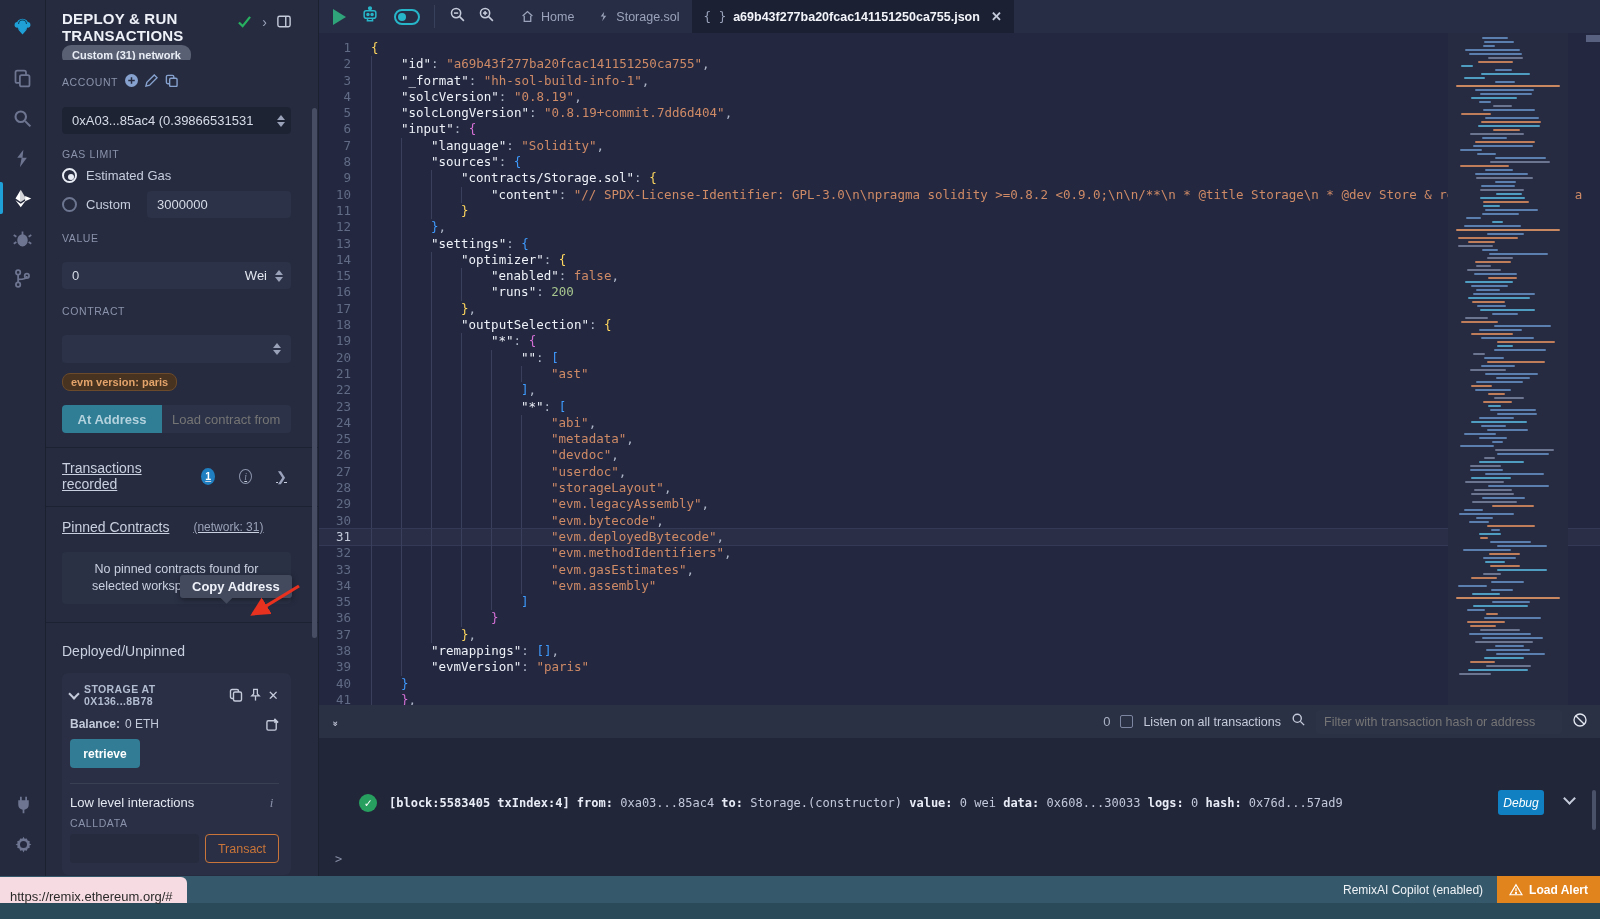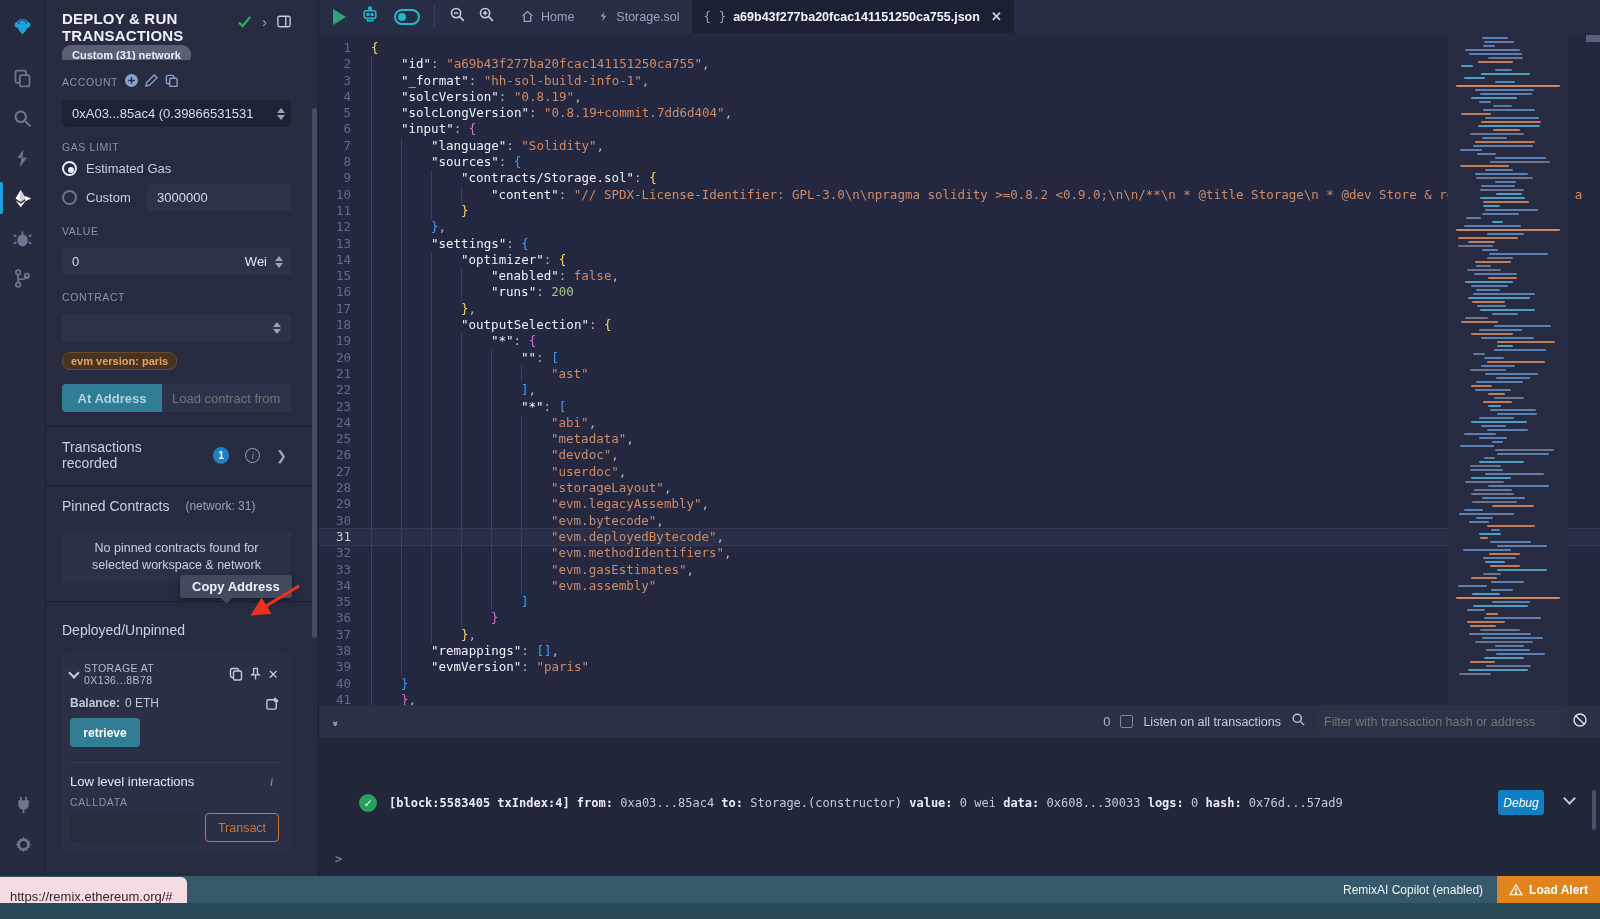--- a/index.html
+++ b/index.html
@@ -28,47 +28,47 @@
   #network-badge { display:inline-block; background:#596073; color:#e9edf5; font-size:11px; font-weight:bold;
     padding:4px 10px; border-radius:9px; margin-top:-6px; }
   .lbl { color:#8a93ab; font-size:10.5px; letter-spacing:.6px; margin-top:14px; }
   .lbl-row { display:flex; align-items:center; gap:7px; }
   .inp, .sel { background:#2c3247; border:none; border-radius:4px; color:#d7dce8; font-size:13px;
     height:27px; padding:0 10px; font-family:"Liberation Sans",sans-serif; width:100%; outline:none;}
   .sel-dark { background:#1e2334; }
   .stepper { display:flex; flex-direction:column; gap:2px; align-items:center; padding-right:2px;}
   .tri-up { width:0;height:0;border-left:4px solid transparent;border-right:4px solid transparent;border-bottom:5px solid #99a2b8;}
   .tri-dn { width:0;height:0;border-left:4px solid transparent;border-right:4px solid transparent;border-top:5px solid #99a2b8;}
-  .select-like { display:flex; align-items:center; border-radius:4px; margin-top:11px; height:27px; }
+  .select-like { display:flex; align-items:center; border-radius:4px; margin-top:18px; height:27px; }
   .radio-row { display:flex; align-items:center; gap:9px; margin-top:8px; color:#c6cddd; font-size:13px; }
   .radio { width:15px; height:15px; border-radius:50%; border:2px solid #6d7690; position:relative; flex:none;}
   .radio.on { border-color:#e8ecf5; }
   .radio.on::after { content:""; position:absolute; left:3.5px; top:3.5px; width:6px; height:6px;
     border-radius:50%; background:#e8ecf5; }
   #evm-badge { display:inline-block; margin-top:10px; background:#47331f; border:1px solid #6b4a2b;
     color:#e3a36b; font-size:11px; font-weight:bold; padding:2px 8px; border-radius:8px; }
   .btn-row { display:flex; margin-top:14px; }
   #at-address-btn { width:100px; height:28px; background:#2f7e96; color:#b3d2dd; font-weight:bold;
     font-size:13px; border:none; border-radius:4px 0 0 4px; cursor:pointer;}
   #load-addr-input { flex:1; border-radius:0 4px 4px 0; background:#2c3247; height:28px;}
   .divider { border-top:1px solid #1d2232; margin:14px -27px 0 -16px; }
-  .section-row { display:flex; align-items:center; gap:16px; padding:12px 0 0 0; color:#c9d0df; font-size:14px;}
+  .section-row { display:flex; align-items:center; gap:24px; padding:12px 0 0 0; color:#c9d0df; font-size:14px;text-decoration:underline;}
   .count-badge { width:17px; height:17px; border-radius:50%; background:#1f7fc0; color:#fff; font-size:10.5px;
     font-weight:bold; display:flex; align-items:center; justify-content:center; }
   .info-i { width:15px; height:15px; border-radius:50%; border:1px solid #8a93ab; color:#8a93ab; font-size:10px;
     display:flex; align-items:center;justify-content:center; font-family:"Liberation Serif",serif; font-style:italic;}
   .chev-r { color:#9aa3bb; font-size:13px; margin-left:auto; margin-right:4px;}
   .subnote { color:#9aa2b8; font-size:12px; font-weight:normal; }
   #empty-box { margin-top:17px; background:#2b3145; border-radius:4px; padding:9px 8px; text-align:center;
     color:#c9d0df; font-size:12.5px; line-height:17px;}
   #deployed-title { margin-top:20px; color:#c9d0df; font-size:14px; white-space:nowrap; overflow:hidden;}
   
   #contract-card { margin:14px 0 0 0; background:#2a2f45; border-radius:6px; padding:10px 12px 12px 8px; }
   .card-hdr { display:flex; align-items:center; color:#b3bdd1; font-size:10.5px; letter-spacing:.4px; gap:6px;}
-  .card-hdr .grow { flex:1; }
+  .card-hdr .grow { flex:1;font-weight:bold; }
   .cc-icon { color:#c5cbda; cursor:pointer; display:flex; }
   .chev-down { width:8px; height:8px; border-right:2px solid #c5cbda; border-bottom:2px solid #c5cbda;
     transform:rotate(45deg); margin-top:-3px; }
   .balance-row { display:flex; align-items:center; margin-top:10px; color:#c3cad9; font-size:12px; }
   .store-row { display:flex; align-items:center; gap:0; margin-top:12px; }
   #store-btn { width:70px; height:29px; background:#ad6a3f; border:none; border-radius:4px 0 0 4px;
     color:#fff; font-weight:bold; font-size:12px; cursor:pointer;}
   #store-input { flex:1; height:29px; background:#262b3d; border-radius:0 4px 4px 0; }
   #retrieve-btn { width:70px; height:29px; background:#327c95; border:none; border-radius:4px;
     color:#fff; font-weight:bold; font-size:12px; margin-top:8px; cursor:pointer;}

